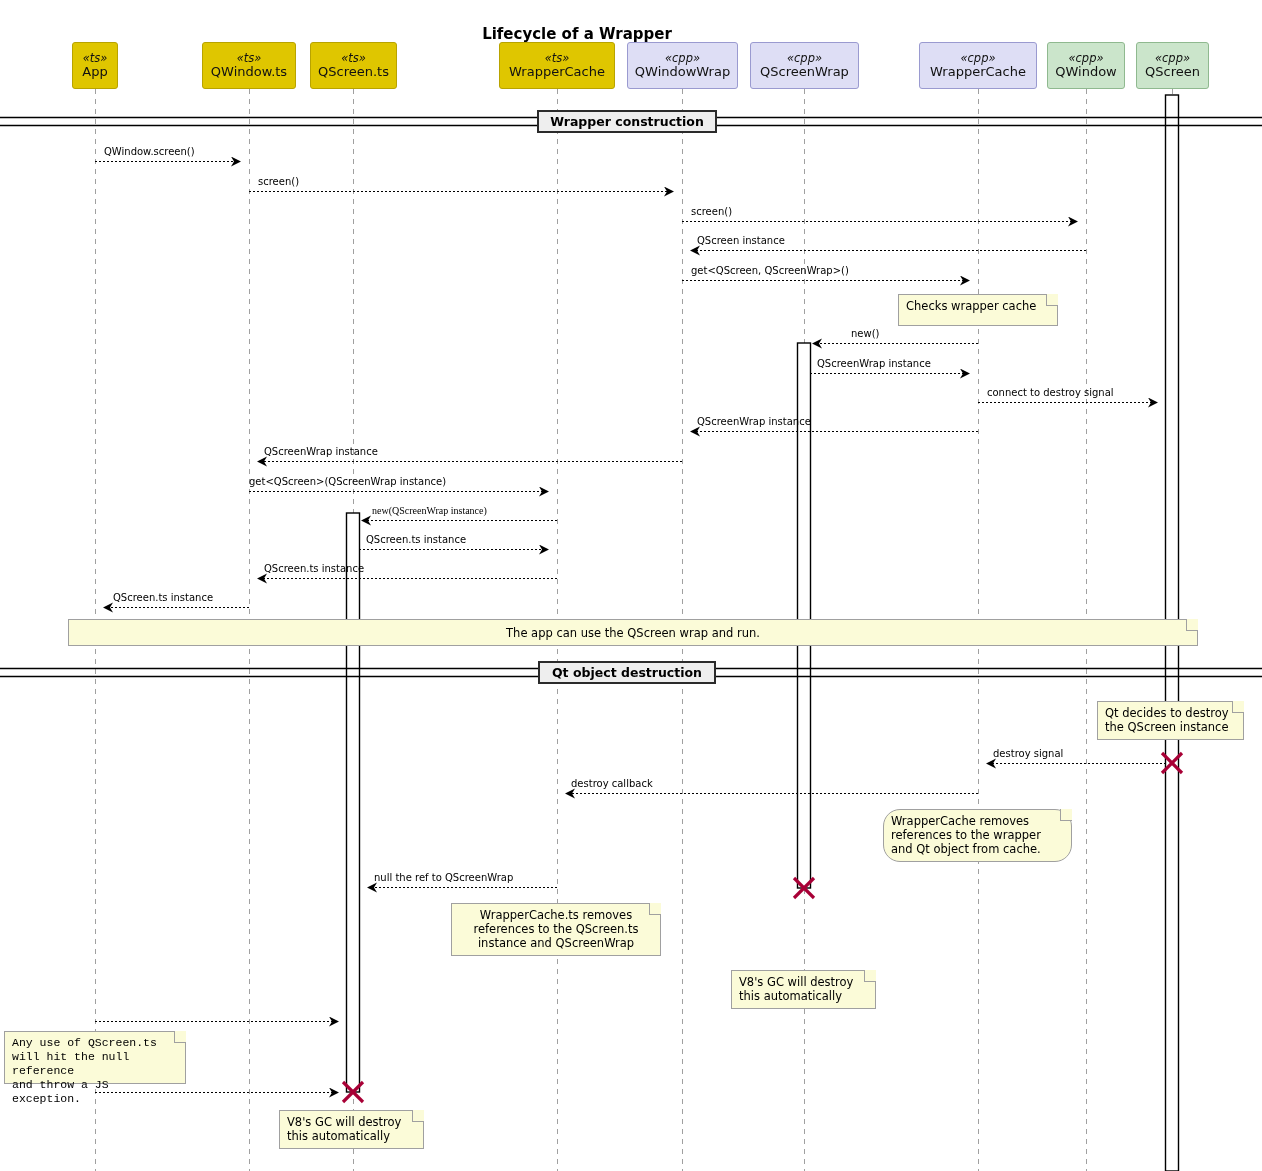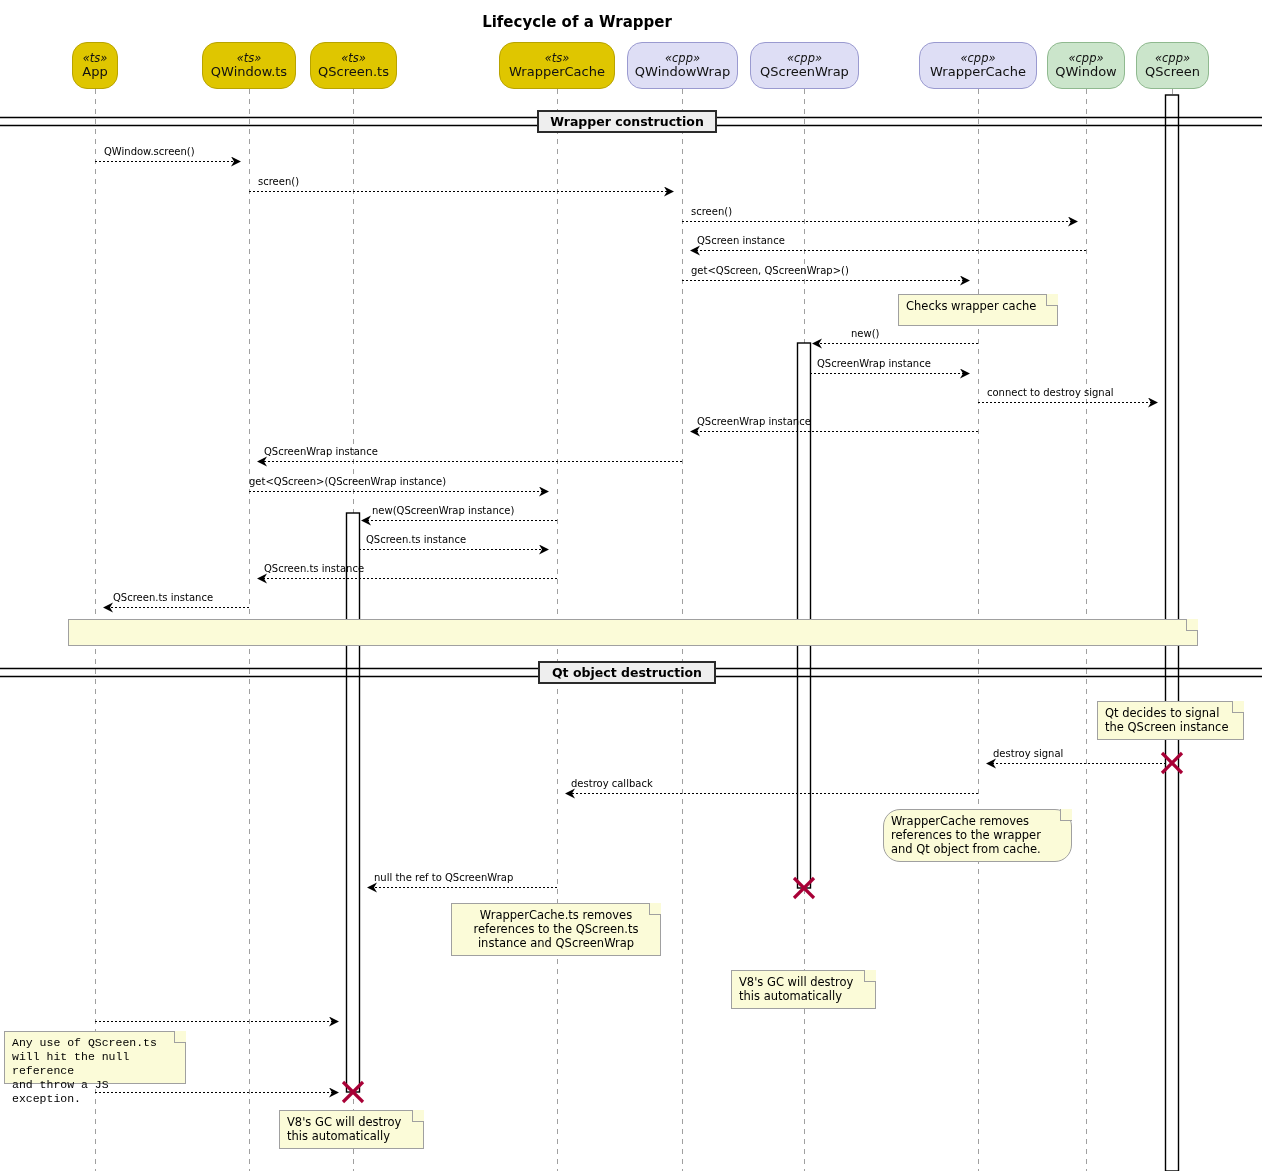--- a/index.html
+++ b/index.html
@@ -9,21 +9,21 @@
   #svg{position:absolute;left:0;top:0;width:1262px;height:1171px;}
 
   .diag-title{
     position:absolute;font-size:15px;font-weight:bold;color:#000;
     white-space:nowrap;text-align:center;
   }
 
   
   .plife{
     position:absolute;box-sizing:border-box;
-    border:1px solid #a0a0a0;border-radius:15px;
+    border:1px solid #a0a0a0;border-radius:3px;
     display:flex;flex-direction:column;align-items:center;justify-content:center;
     line-height:1.12;
   }
   .plife.ts{background:#DFC600;border-color:#B8A300;}
   .plife.cpp{background:#DEDEF5;border-color:#9a9ad0;}
   .plife.qt{background:#CBE5CB;border-color:#8fb98f;}
   .stereo{font-size:11.5px;font-style:italic;color:#111;}
   .pname{font-size:13px;color:#111;white-space:nowrap;}
 
   
@@ -121,21 +121,21 @@
           <line x1="794" y1="878" x2="814" y2="898" stroke="#A80036" stroke-width="3.2"></line>
           <line x1="814" y1="878" x2="794" y2="898" stroke="#A80036" stroke-width="3.2"></line>
         </g>
         <g>
           <line x1="343" y1="1082" x2="363" y2="1102" stroke="#A80036" stroke-width="3.2"></line>
           <line x1="363" y1="1082" x2="343" y2="1102" stroke="#A80036" stroke-width="3.2"></line>
         </g>
       </g>
   </svg>
 
-  <div class="diag-title" style="left:0;top:13px;width:1154px;text-align:center;">Lifecycle of a Wrapper</div>
+  <div class="diag-title" style="left:0;top:25px;width:1154px;text-align:center;">Lifecycle of a Wrapper</div>
 
   <div id="participants">
       <div class="plife ts" style="left: 72px; top: 42px; width: 46px; height: 47px;">
         <div class="stereo">«ts»</div>
         <div class="pname">App</div>
       </div>
       <div class="plife ts" style="left: 202px; top: 42px; width: 94px; height: 47px;">
         <div class="stereo">«ts»</div>
         <div class="pname">QWindow.ts</div>
       </div>
@@ -179,36 +179,36 @@
       <div class="msg" style="left: 258px; top: 176px;">screen()</div>
       <div class="msg" style="left: 691px; top: 206px;">screen()</div>
       <div class="msg" style="left: 697px; top: 235px;">QScreen instance</div>
       <div class="msg" style="left: 691px; top: 265px;">get&lt;QScreen, QScreenWrap&gt;()</div>
       <div class="msg" style="left: 822px; top: 328px; margin-left: 29px;">new()</div>
       <div class="msg" style="left: 817px; top: 358px;">QScreenWrap instance</div>
       <div class="msg" style="left: 987px; top: 387px;">connect to destroy signal</div>
       <div class="msg" style="left: 697px; top: 416px;">QScreenWrap instance</div>
       <div class="msg" style="left: 264px; top: 446px;">QScreenWrap instance</div>
       <div class="msg" style="left: 249px; top: 476px;">get&lt;QScreen&gt;(QScreenWrap instance)</div>
-      <div class="msg" style="left: 372px; top: 505px;">new(QScreenWrap instance)</div>
+      <div class="msg" style="left: 372px; top: 505px; font-family: Liberation Serif, serif;">new(QScreenWrap instance)</div>
       <div class="msg" style="left: 366px; top: 534px;">QScreen.ts instance</div>
       <div class="msg" style="left: 264px; top: 563px;">QScreen.ts instance</div>
       <div class="msg" style="left: 113px; top: 592px;">QScreen.ts instance</div>
       <div class="msg" style="left: 993px; top: 748px;">destroy signal</div>
       <div class="msg" style="left: 571px; top: 778px;">destroy callback</div>
       <div class="msg" style="left: 374px; top: 872px;">null the ref to QScreenWrap</div>
     </div>
 
   <div id="notes">
       <div class="note" style="left: 898px; top: 294px; width: 160px; height: 32px;">
         <span class="noteline">Checks wrapper cache</span>
         <span class="fold"></span>
       </div>
       <div class="note" style="left: 1097px; top: 701px; width: 147px; height: 39px;">
-        <span class="noteline">Qt decides to signal</span>
+        <span class="noteline">Qt decides to destroy</span>
         <span class="noteline">the QScreen instance</span>
         <span class="fold"></span>
       </div>
       <div class="note" style="left: 883px; top: 809px; width: 189px; height: 53px; border-radius: 17px;">
         <span class="noteline">WrapperCache removes</span>
         <span class="noteline">references to the wrapper</span>
         <span class="noteline">and Qt object from cache.</span>
         <span class="fold"></span>
       </div>
       <div class="note" style="left: 451px; top: 903px; width: 210px; height: 53px; text-align: center;">
@@ -227,17 +227,18 @@
         <span class="noteline">will hit the null reference</span>
         <span class="noteline">and throw a JS exception.</span>
         <span class="fold"></span>
       </div>
       <div class="note" style="left: 279px; top: 1110px; width: 145px; height: 39px;">
         <span class="noteline">V8's GC will destroy</span>
         <span class="noteline">this automatically</span>
         <span class="fold"></span>
       </div>
       <div class="note wide" style="left: 68px; top: 619px; width: 1130px; height: 27px;">
+        <span class="noteline">The app can use the QScreen wrap and run.</span>
         <span class="fold"></span>
       </div>
     </div>
 
 </div>
 
 </body></html>

